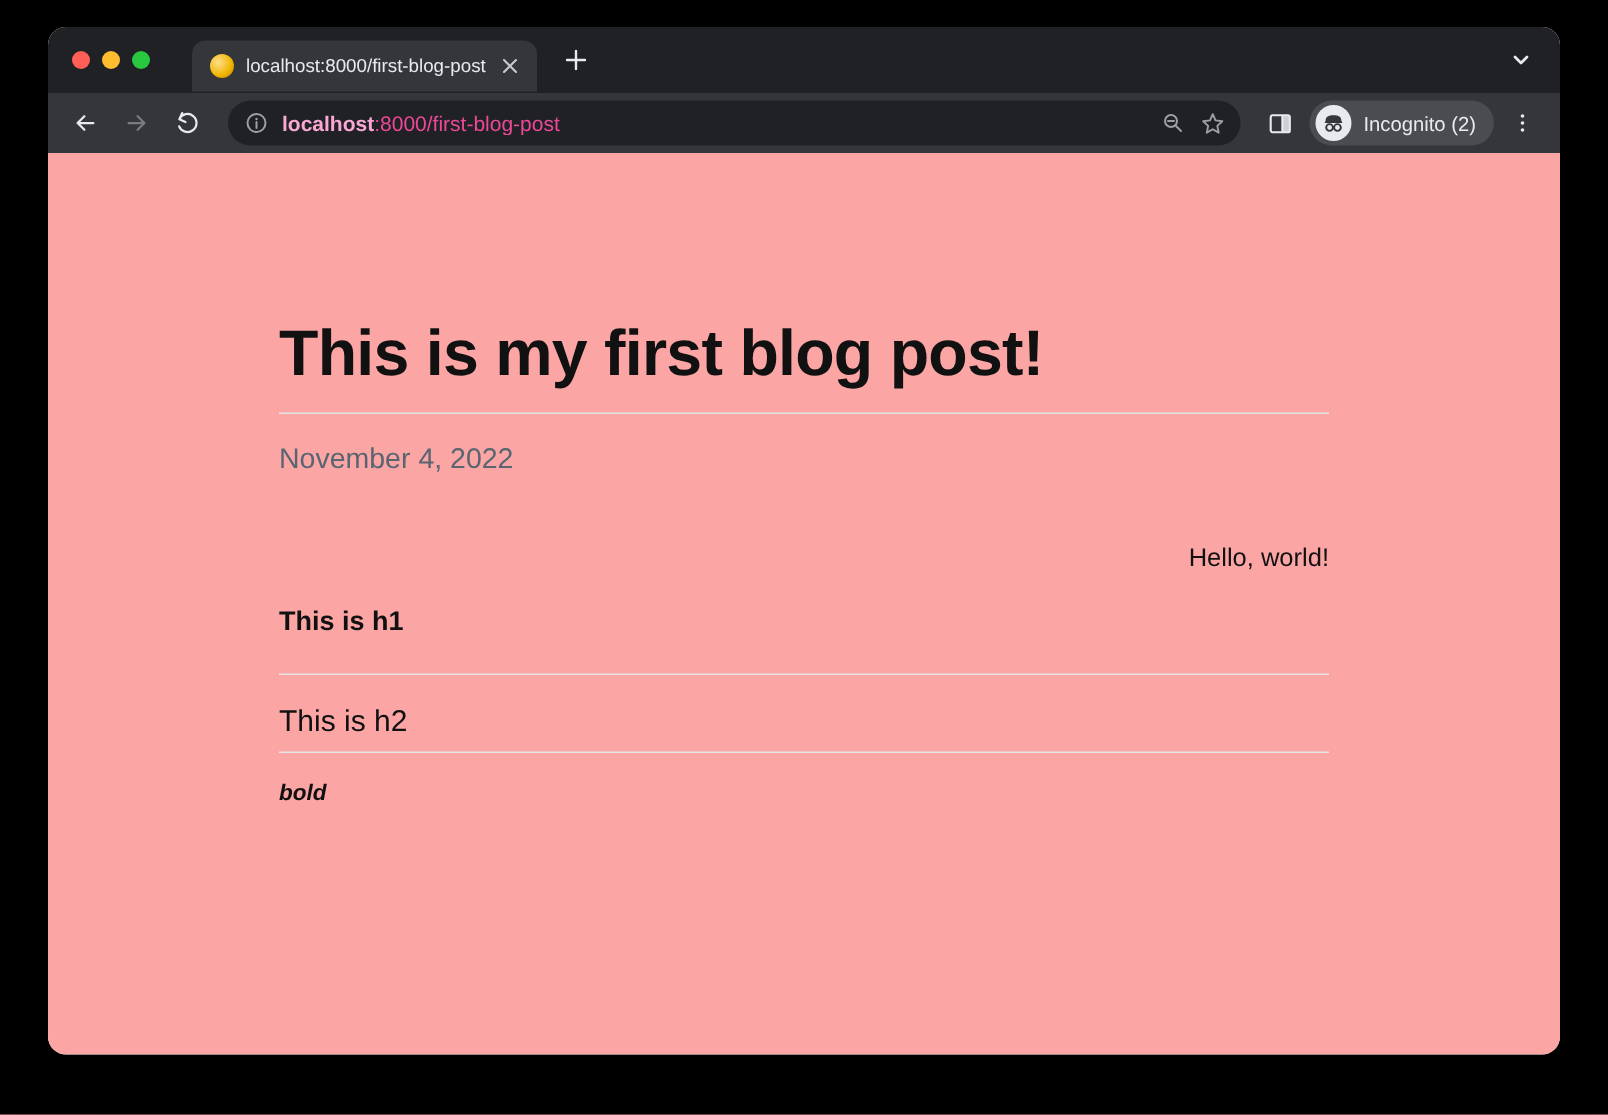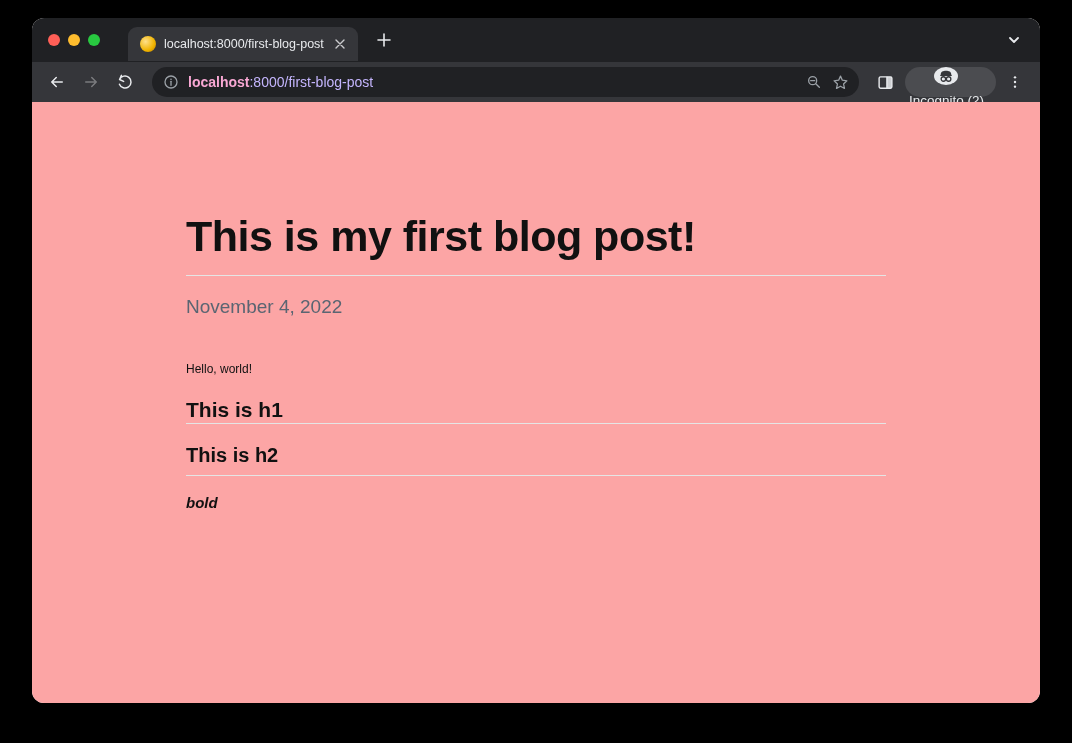--- a/index.html
+++ b/index.html
@@ -162,40 +162,39 @@
     .url {
       flex: 1;
       white-space: nowrap;
       overflow: hidden;
     }
     .url .host {
       color: #f9a8d4;
       font-weight: 600;
     }
     .url .rest {
-      color: #c4b5fd;
+      color: #ec4899;
     }
 
     .address-trailing {
       display: flex;
       align-items: center;
       gap: 10px;
     }
 
     .incognito-chip {
       display: flex;
       align-items: center;
       gap: 8px;
       background: #4b4c50;
       border-radius: 16px;
       height: 30px;
       padding: 0 12px 0 4px;
       color: #e8eaed;
       font-size: 13.5px;
-      flex-direction: column;
     }
 
     .incognito-avatar {
       width: 24px;
       height: 24px;
       border-radius: 50%;
       background: #e8eaed;
       display: flex;
       align-items: center;
       justify-content: center;
@@ -224,35 +223,36 @@
       margin-bottom: 20px;
     }
 
     .post-date {
       color: #5a6572;
       font-size: 19px;
       margin-bottom: 44px;
     }
 
     .post-body p {
-      font-size: 12px;
+      font-size: 17px;
       margin-bottom: 18px;
+      text-align: right;
     }
 
     .post-body .h1-block {
-      font-size: 21px;
+      font-size: 18px;
       font-weight: 800;
       border-bottom: 1px solid #e5e5e5;
-      padding-bottom: 1px;
+      padding-bottom: 24px;
       margin: 22px 0 20px 0;
     }
 
     .post-body .h2-block {
       font-size: 20px;
-      font-weight: 700;
+      font-weight: 400;
       border-bottom: 1px solid #e5e5e5;
       padding-bottom: 8px;
       margin: 10px 0 18px 0;
     }
 
     .post-body .italic-line {
       font-style: italic;
       font-size: 15px;
       margin-bottom: 22px;
     }

